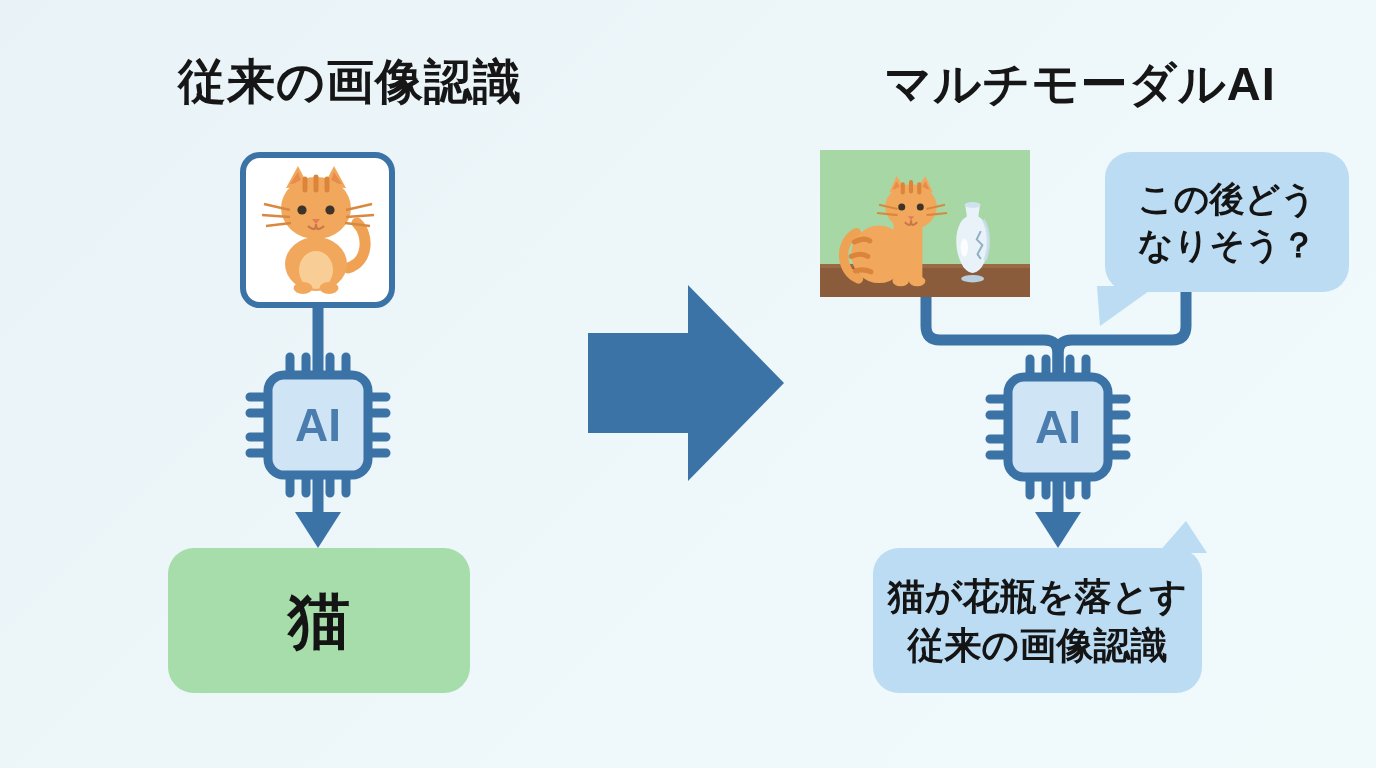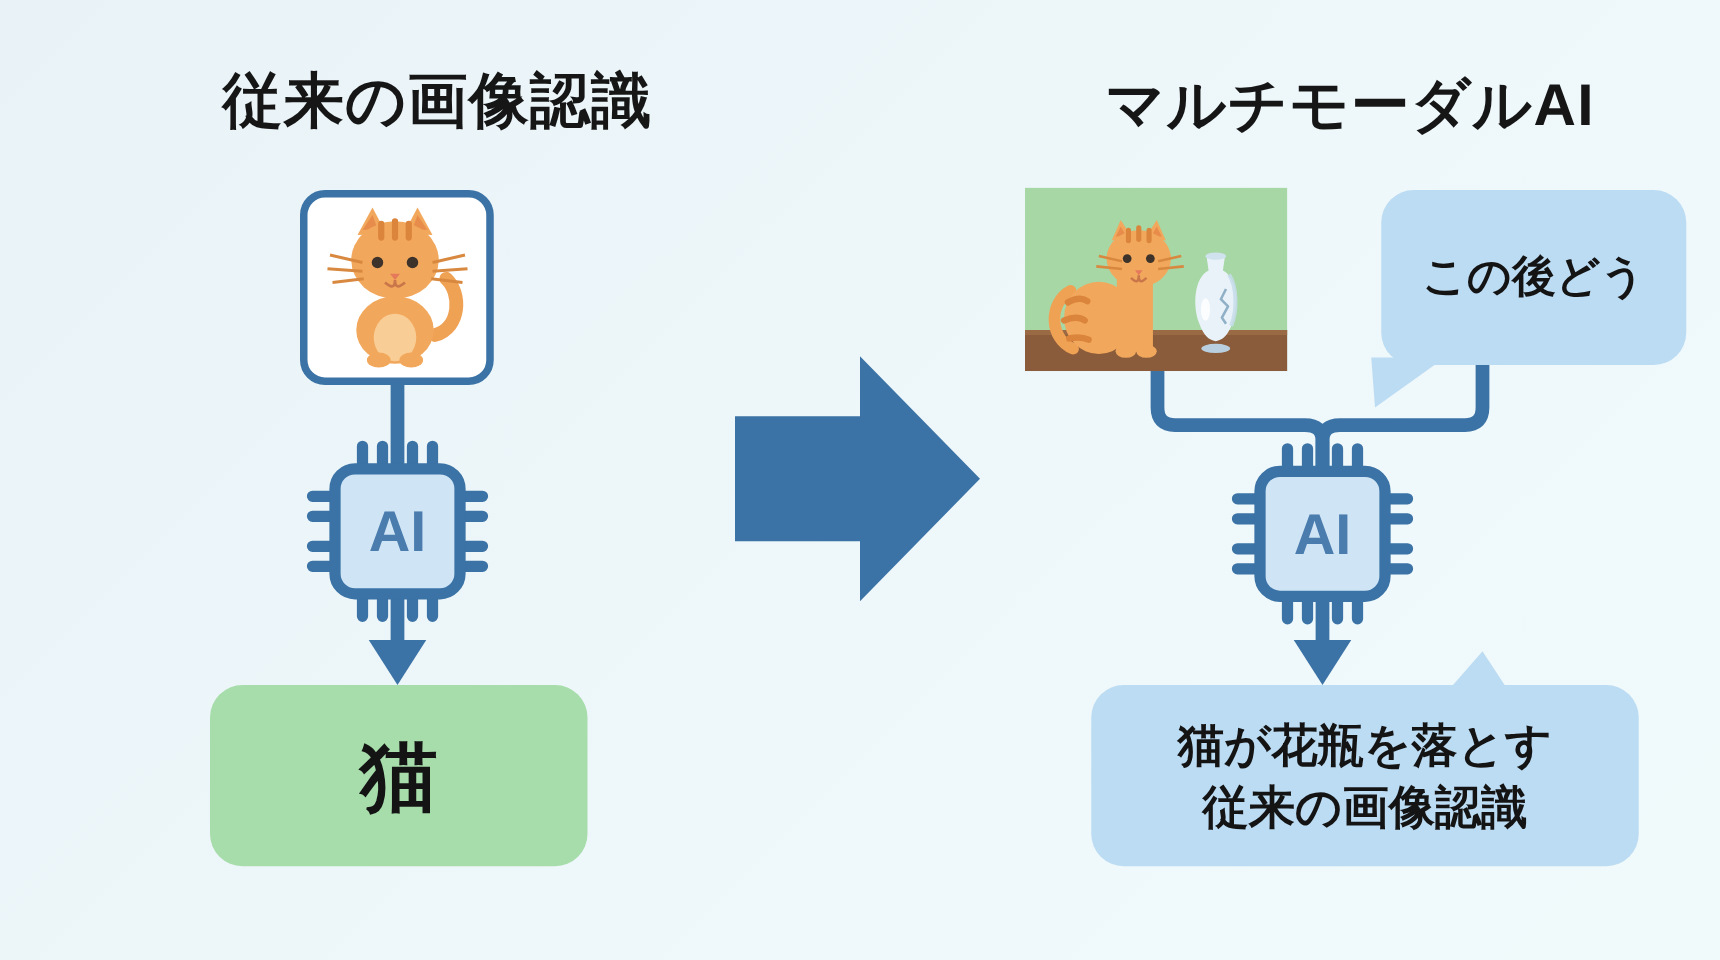--- a/index.html
+++ b/index.html
@@ -53,21 +53,21 @@
   }
   .green-box span{font-size:62px;font-weight:900;color:#141414;}
 
   .bubble{
     background:#bcdcf3;border-radius:26px;
     display:flex;flex-direction:column;align-items:center;justify-content:center;
     z-index:2;text-align:center;color:#141414;font-weight:800;
   }
   .bubble.question{left:1068px;top:152px;width:244px;height:140px;
     font-size:35px;line-height:46px;margin-left:37px;}
-  .bubble.answer{left:873px;top:548px;width:438px;height:145px;
+  .bubble.answer{left:873px;top:548px;width:329px;height:145px;
     font-size:37px;line-height:49px;}
   .bubble span{white-space:nowrap;}
 </style>
 </head>
 <body>
 
 <div class="canvas">
 
   <svg class="abs overlay" viewBox="0 0 1376 768" xmlns="http://www.w3.org/2000/svg">
 
@@ -167,20 +167,21 @@
         <path d="M43,24 c8,12 8,36 2,50" stroke="#c6dcea" stroke-width="4" fill="none" opacity="0.85"></path>
         <ellipse cx="30" cy="6" rx="10" ry="3.5" fill="#cfe2ee"></ellipse>
         <ellipse cx="20" cy="58" rx="4.5" ry="11" fill="#fbfdfe"></ellipse>
         <polyline points="40,38 35,48 42,55 36,66 40,72" stroke="#8fb0c6" stroke-width="2.5" fill="none" stroke-linejoin="round"></polyline>
       </g>
     </svg>
   </div>
 
   <div class="abs bubble question">
     <span>この後どう</span>
+    <span>なりそう？</span>
   </div>
 
   <svg class="abs chip right" width="160" height="160" viewBox="0 0 160 160" xmlns="http://www.w3.org/2000/svg">
     <g stroke="#3b73a6" stroke-width="9" stroke-linecap="round">
       <path d="M52,12 V30 M68,12 V30 M92,12 V30 M108,12 V30"></path>
       <path d="M52,130 V148 M68,130 V148 M92,130 V148 M108,130 V148"></path>
       <path d="M12,52 H30 M12,68 H30 M12,92 H30 M12,108 H30"></path>
       <path d="M130,52 H148 M130,68 H148 M130,92 H148 M130,108 H148"></path>
     </g>
     <rect x="30" y="30" width="100" height="100" rx="16" fill="#cfe4f5" stroke="#3b73a6" stroke-width="9"></rect>

